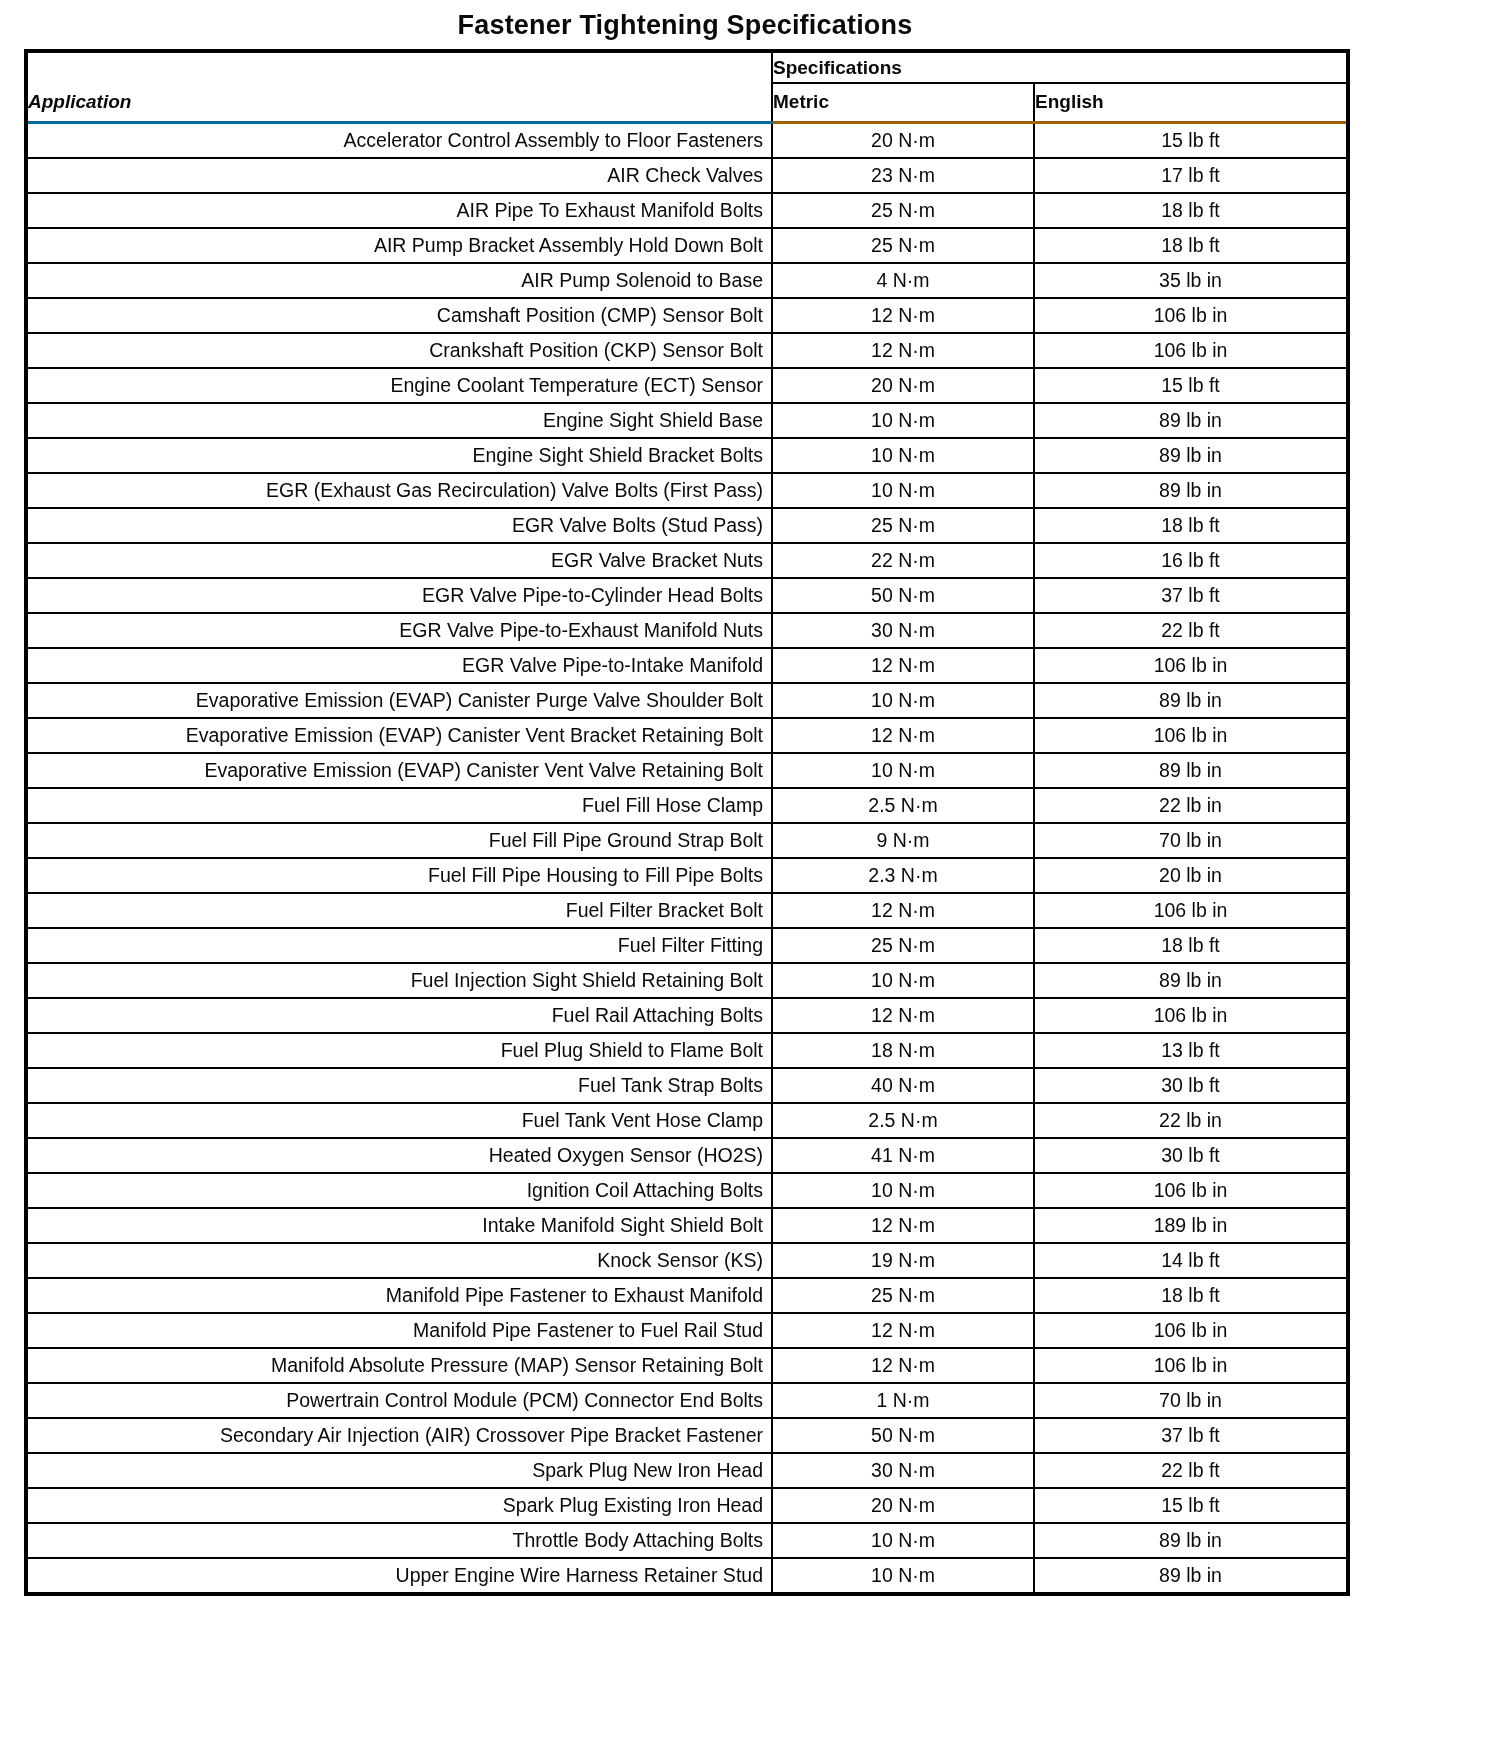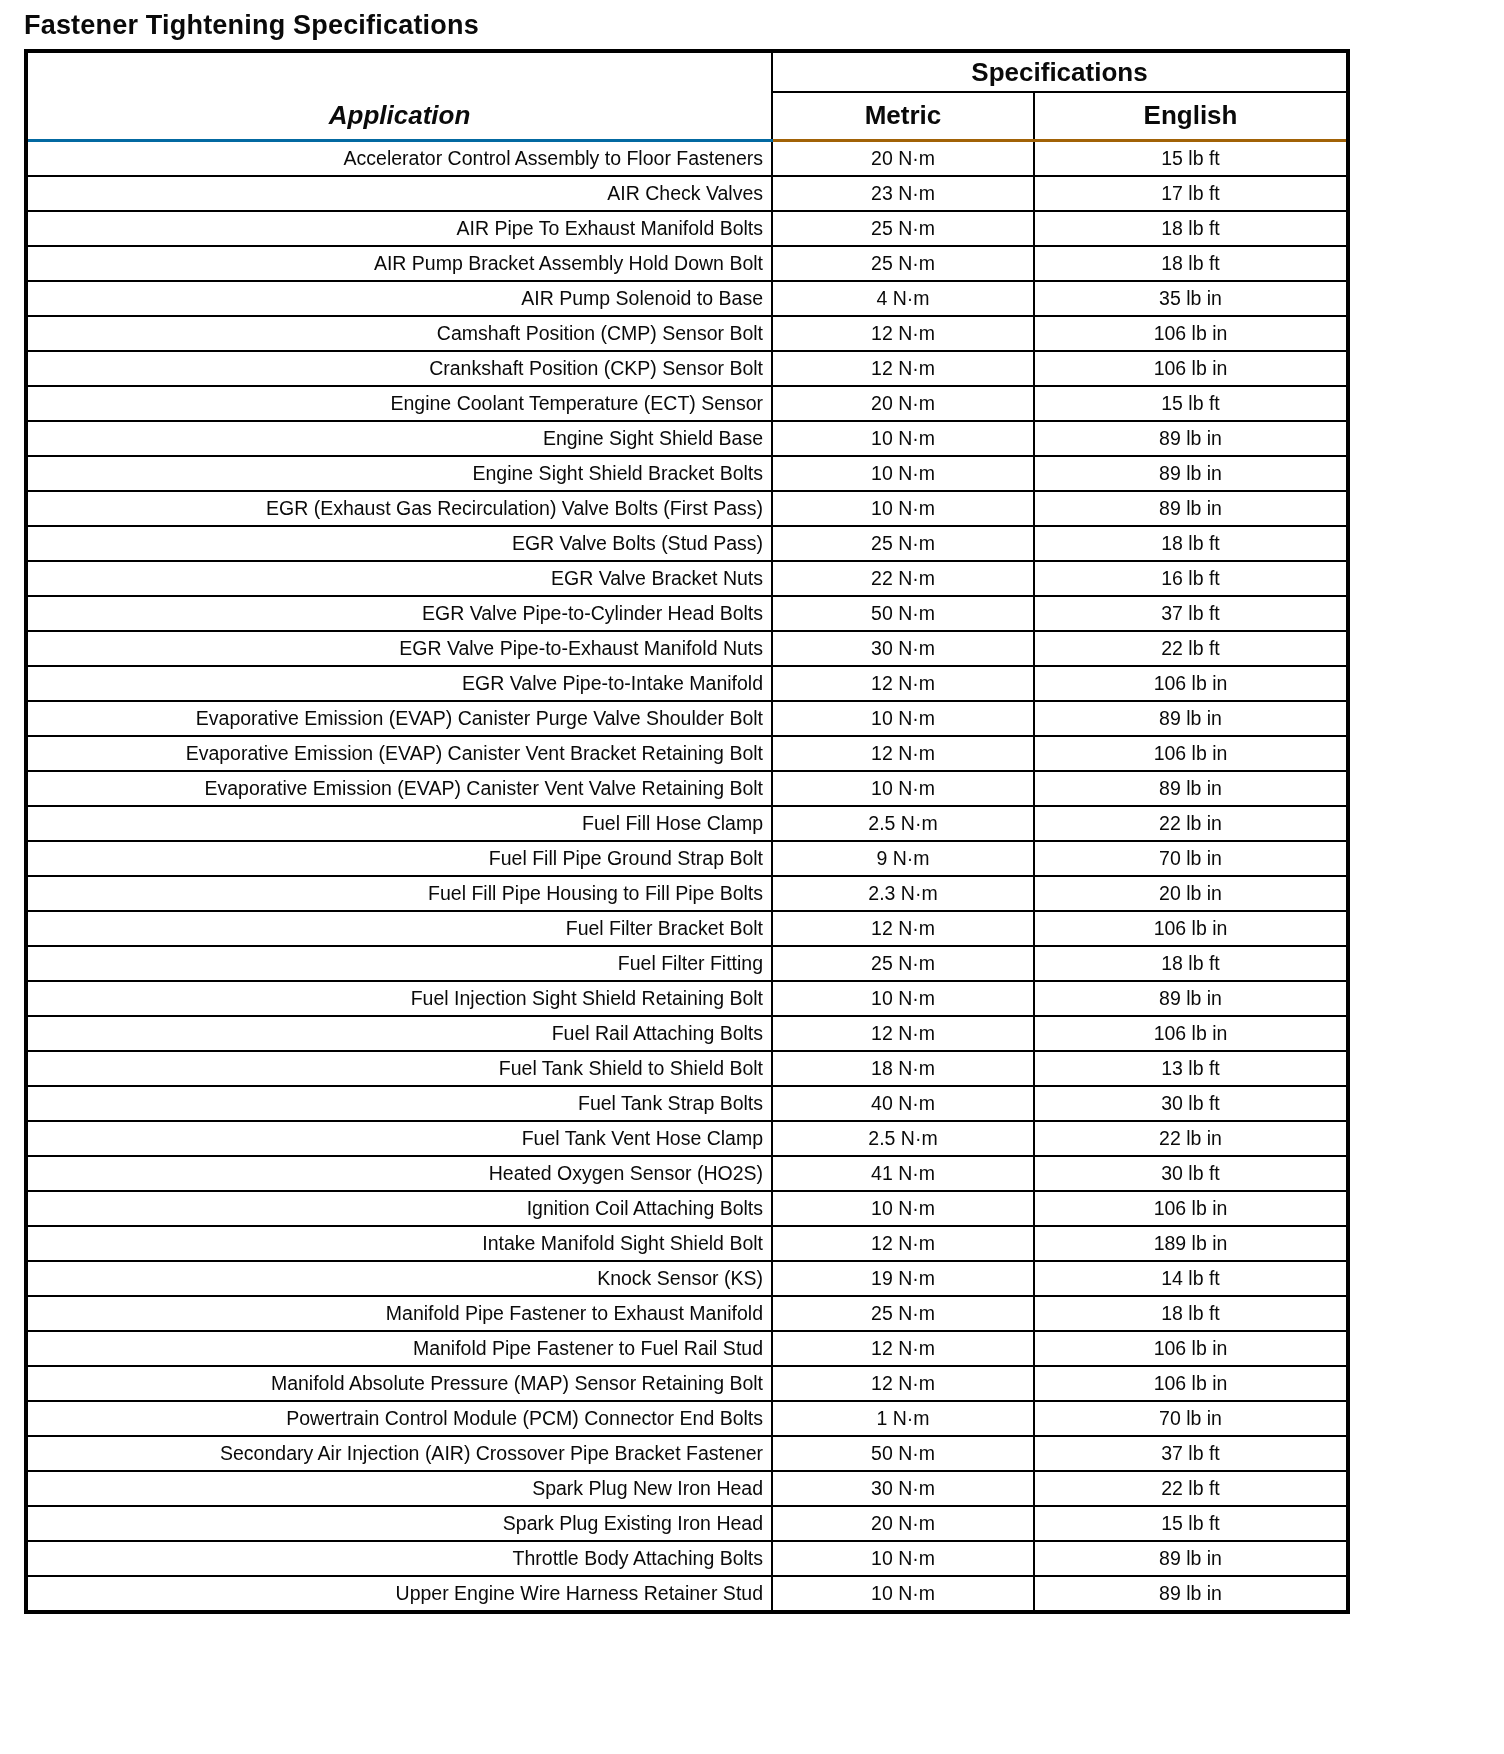--- a/index.html
+++ b/index.html
@@ -13,44 +13,44 @@
     font-family: "Liberation Sans", sans-serif;
     color: #0a0a0a;
     -webkit-font-smoothing: antialiased;
   }
   .page {
     padding-top: 10px;
   }
   .doc-title {
     width: 1322px;
     margin: 0 0 8px 24px;
-    text-align: left;
+    text-align: center;
     font-size: 27px;
     font-weight: 700;
     letter-spacing: 0.2px;
   }
   table.spec-table {
     border-collapse: collapse;
     table-layout: fixed;
     width: 1322px;
     margin-left: 24px;
     border: 4px solid #000;
     background: #fff;
   }
   col.c-app     { width: 746px; }
   col.c-metric  { width: 262px; }
   col.c-english { width: 314px; }
   th, td {
     border: 2px solid #000;
     overflow: hidden;
   }
   thead th {
-    font-size: 26px;
+    font-size: 19px;
     font-weight: 700;
-    text-align: center;
+    text-align: left;
   }
   .th-spec {
     padding: 4px 0 3px 0;
     border-bottom: 2px solid #000;
   }
   .th-app {
     vertical-align: bottom;
     padding: 4px 0 8px 0;
     border-bottom: 3px solid #0369a1;
     font-style: italic;
@@ -220,21 +220,21 @@
     <td class="td-app">Fuel Injection Sight Shield Retaining Bolt</td>
     <td class="td-metric">10 N·m</td>
     <td class="td-english">89 lb in</td>
   </tr>
         <tr>
     <td class="td-app">Fuel Rail Attaching Bolts</td>
     <td class="td-metric">12 N·m</td>
     <td class="td-english">106 lb in</td>
   </tr>
         <tr>
-    <td class="td-app">Fuel Tank Shield to Shield Bolt</td>
+    <td class="td-app">Fuel Plug Shield to Flame Bolt</td>
     <td class="td-metric">18 N·m</td>
     <td class="td-english">13 lb ft</td>
   </tr>
         <tr>
     <td class="td-app">Fuel Tank Strap Bolts</td>
     <td class="td-metric">40 N·m</td>
     <td class="td-english">30 lb ft</td>
   </tr>
         <tr>
     <td class="td-app">Fuel Tank Vent Hose Clamp</td>

